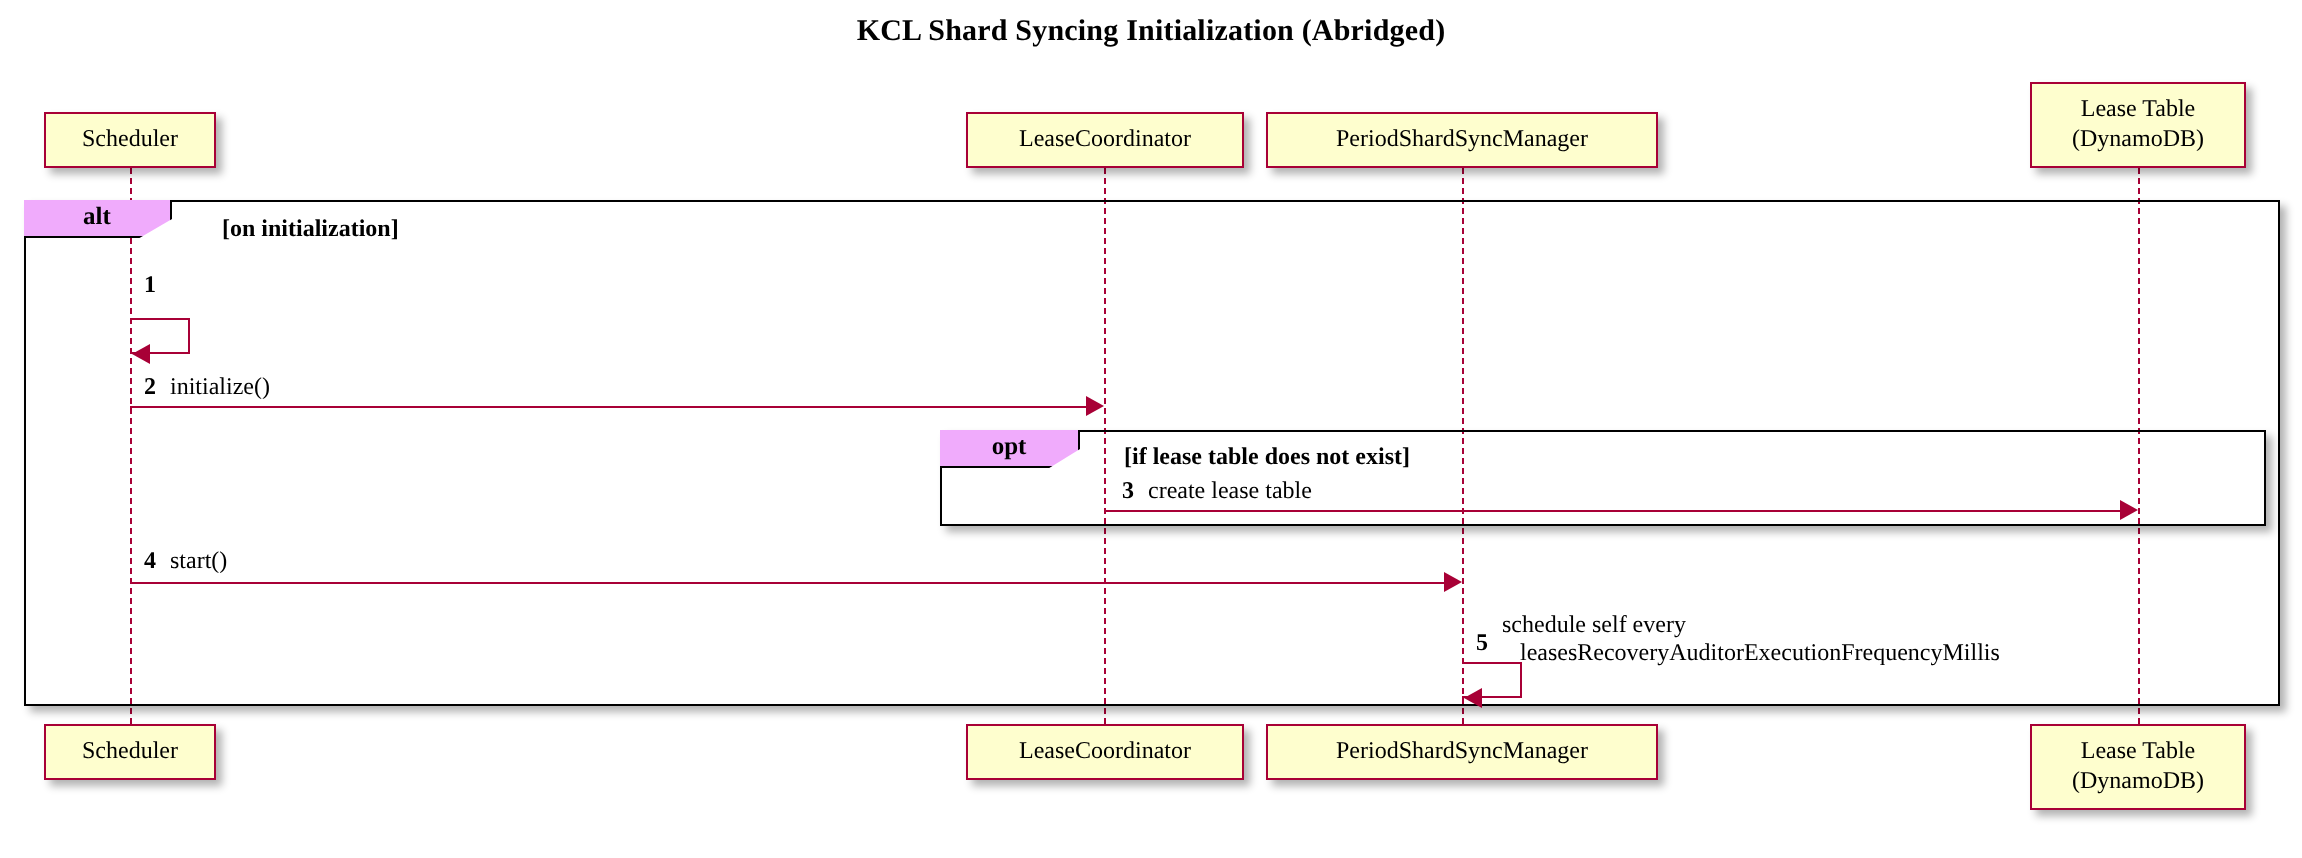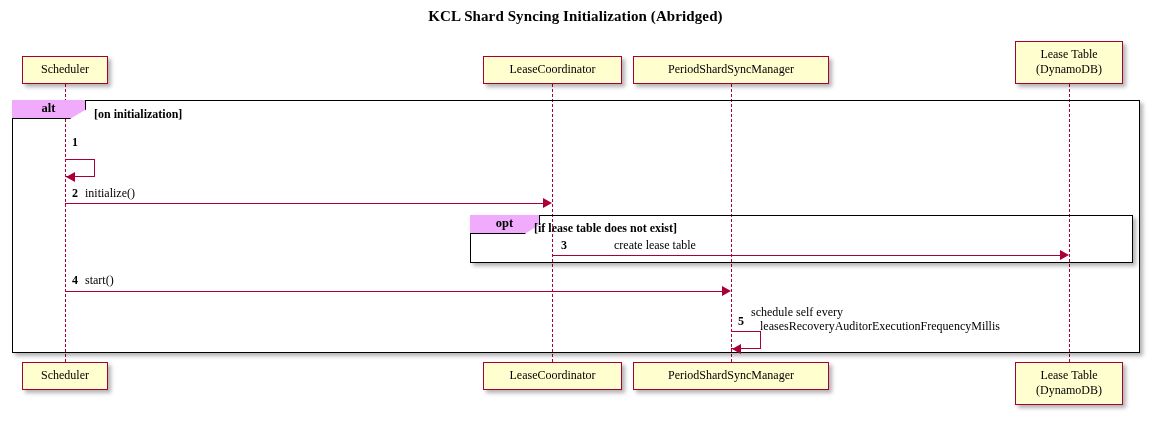--- a/index.html
+++ b/index.html
@@ -146,37 +146,37 @@
 
   <div class="diagram-title">KCL Shard Syncing Initialization (Abridged)</div>
 
   <div class="lifeline" style="left:65px;  top:84px; height:278px;"></div>
   <div class="lifeline" style="left:552px; top:84px; height:278px;"></div>
   <div class="lifeline" style="left:731px; top:84px; height:278px;"></div>
   <div class="lifeline" style="left:1069px;top:84px; height:278px;"></div>
 
   <div class="fragment" style="left:12px; top:100px; width:1128px; height:253px;"></div>
   <div class="fragment-label" style="left:12px; top:100px; width:74px;">alt</div>
-  <div class="fragment-cond" style="left:94px; top:107px;">[on initialization]</div>
+  <div class="fragment-cond" style="left:111px; top:107px;">[on initialization]</div>
 
   <div class="fragment" style="left:470px; top:215px; width:663px; height:48px;"></div>
   <div class="fragment-label" style="left:470px; top:215px; width:70px;">opt</div>
-  <div class="fragment-cond" style="left:534px; top:221px;text-align:right;">[if lease table does not exist]</div>
+  <div class="fragment-cond" style="left:562px; top:221px;text-align:right;">[if lease table does not exist]</div>
 
   <div class="msg-num" style="left:72px; top:135px;">1</div>
   <div class="self-loop" style="left:65px; top:159px; width:30px; height:18px;"></div>
   <div class="msg-arrow left" style="left:66px; top:172px;"></div>
 
   <div class="msg-num" style="left:72px; top:186px;">2</div>
   <div class="msg-label" style="left:85px; top:186px;">initialize()</div>
   <div class="msg-line" style="left:65px; top:203px; width:479px;"></div>
   <div class="msg-arrow right" style="left:543px; top:198px;"></div>
 
   <div class="msg-num" style="left:561px; top:238px;">3</div>
-  <div class="msg-label" style="left:574px; top:238px;margin-left:40px;">create lease table</div>
+  <div class="msg-label" style="left:574px; top:238px;">create lease table</div>
   <div class="msg-line" style="left:552px; top:255px; width:508px;"></div>
   <div class="msg-arrow right" style="left:1060px; top:250px;"></div>
 
   <div class="msg-num" style="left:72px; top:273px;">4</div>
   <div class="msg-label" style="left:85px; top:273px;">start()</div>
   <div class="msg-line" style="left:65px; top:291px; width:657px;"></div>
   <div class="msg-arrow right" style="left:722px; top:286px;"></div>
 
   <div class="msg-num" style="left:738px; top:314px;">5</div>
   <div class="msg-label" style="left:751px; top:305px;">schedule self every

